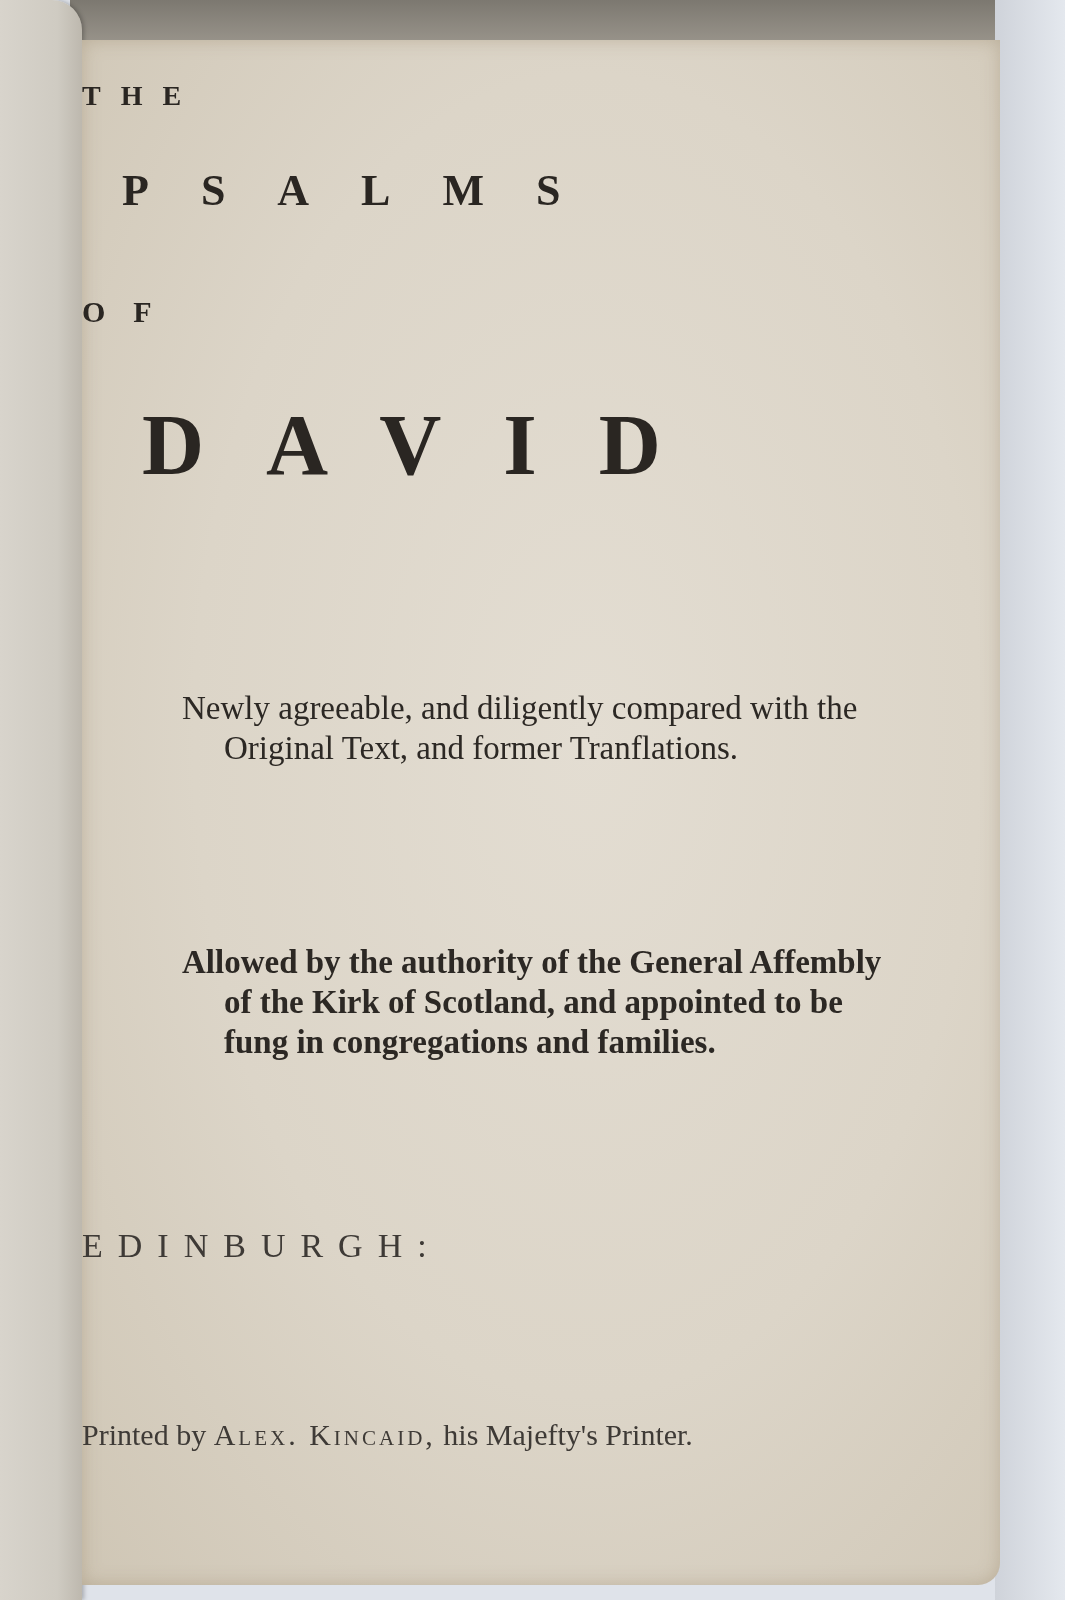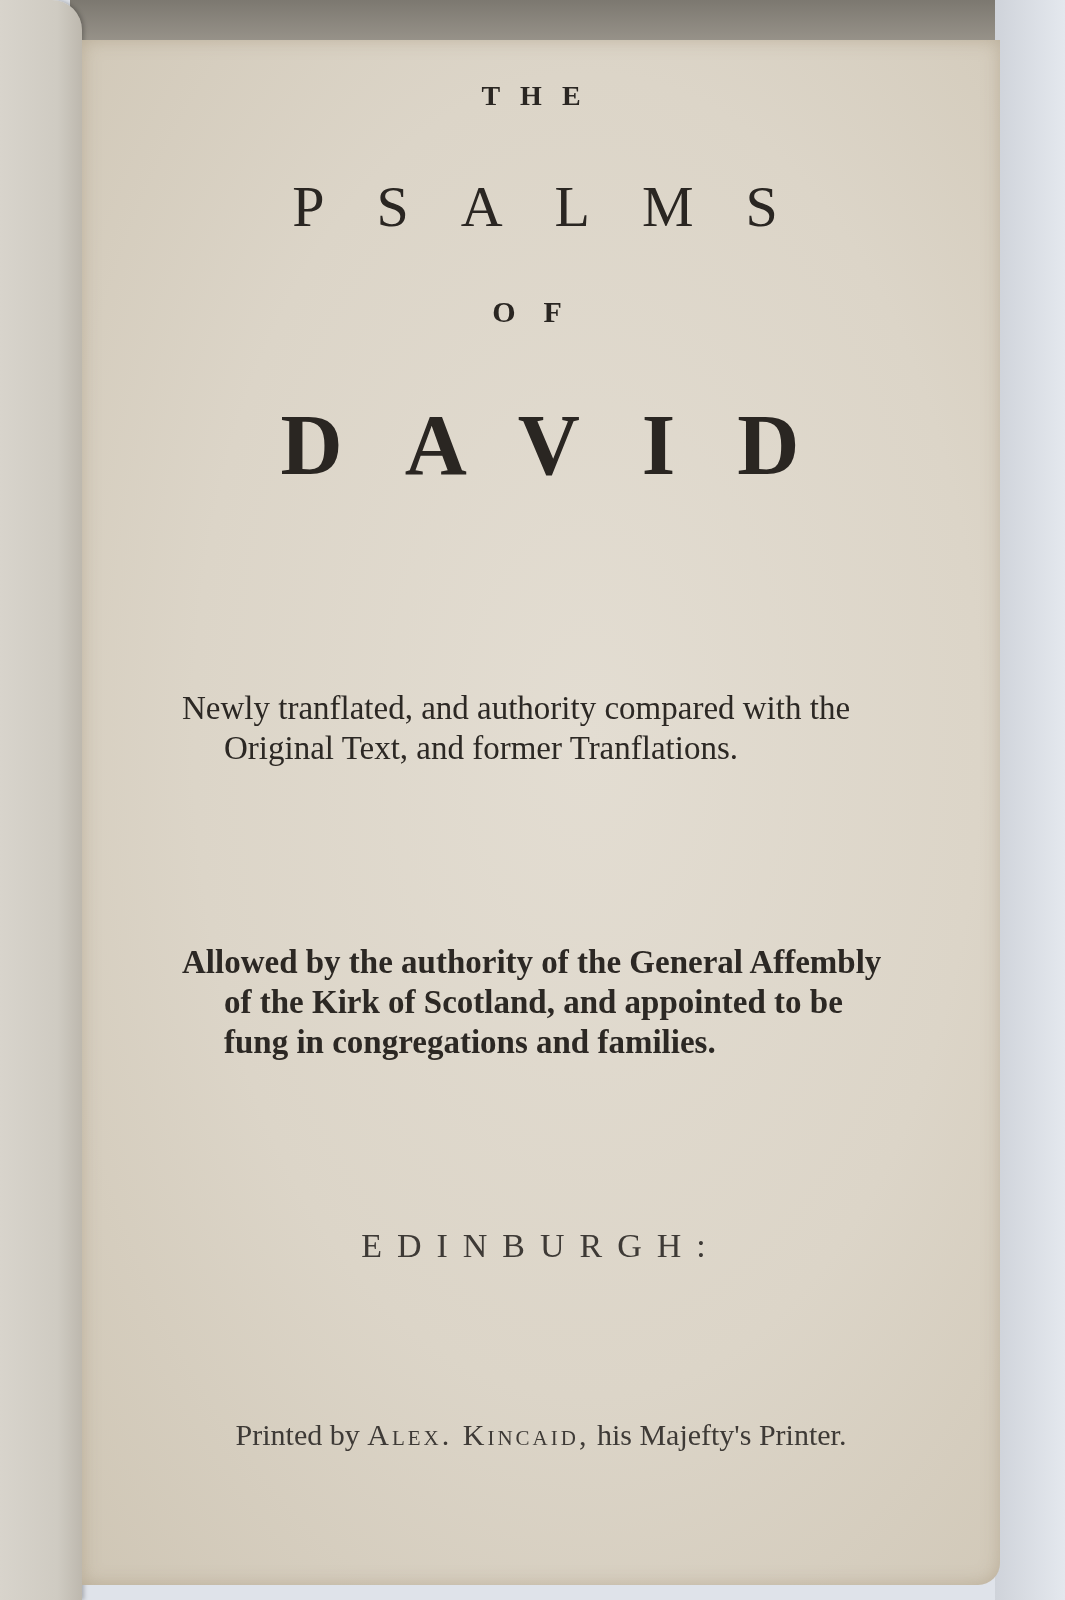--- a/index.html
+++ b/index.html
@@ -1,23 +1,23 @@
 <!DOCTYPE html>
 <html><head>
 <meta charset="utf-8">
 <style>
   html,body{margin:0;padding:0;}
   body{width:1065px;height:1600px;position:relative;overflow:hidden;background:#dfe3ea;font-family:"Liberation Serif","DejaVu Serif",serif;}
   .bg-top{position:absolute;left:70px;top:0;width:995px;height:45px;background:linear-gradient(#7c7870,#9a958c);}
   .bg-right{position:absolute;right:0;top:0;width:70px;height:1600px;background:linear-gradient(90deg,#cfd3da,#e4e8ee);}
   .left-leaf{position:absolute;left:0;top:0;width:82px;height:1600px;background:linear-gradient(90deg,#d8d4cc,#cfcbc2 70%,#bdb8ae);border-top-right-radius:30px;box-shadow:2px 0 4px rgba(0,0,0,.25);}
   .page{position:absolute;left:82px;top:40px;width:918px;height:1545px;background:radial-gradient(ellipse at 55% 45%,#e3ddd2 0%,#dcd5c8 55%,#cfc6b5 100%);border-bottom-right-radius:22px;box-shadow:inset 0 0 18px rgba(140,120,90,.35);}
-  .t{position:absolute;left:0;width:100%;text-align:center;color:#2a2622;}
+  .t{position:absolute;left:0;width:100%;text-align:left;color:#2a2622;}
   .the{top:40px;font-size:28px;letter-spacing:20px;font-weight:bold;}
-  .psalms{top:133px;font-size:58px;letter-spacing:52px;font-weight:normal;padding-left:40px;box-sizing:border-box;}
+  .psalms{top:125px;font-size:44px;letter-spacing:52px;font-weight:bold;padding-left:40px;box-sizing:border-box;}
   .of{top:255px;font-size:30px;letter-spacing:28px;font-weight:bold;}
   .david{top:355px;font-size:86px;letter-spacing:62px;font-weight:bold;padding-left:60px;box-sizing:border-box;}
   .metre{top:505px;font-size:50px;letter-spacing:4px;}
   .metre span{letter-spacing:10px;}
   .para{position:absolute;left:100px;width:710px;font-size:33px;line-height:40px;color:#2c2824;}
   .para p{margin:0;text-indent:-42px;padding-left:42px;}
   .p1{top:648px;}
   .p2{top:828px;}
   .p3{top:902px;font-weight:bold;}
   .city{top:1187px;font-size:34px;letter-spacing:15px;color:#3e3a36;}
@@ -32,21 +32,21 @@
 <div class="bg-right"></div>
 <div class="left-leaf"></div>
 
 <div class="page">
   <div class="t the">THE</div>
   <div class="t psalms">PSALMS</div>
   <div class="t of">OF</div>
   <div class="t david">DAVID</div>
 
   <div class="para p1">
-    <p>Newly tranflated, and authority compared with the Original Text, and former Tranflations.</p>
+    <p>Newly agreeable, and diligently compared with the Original Text, and former Tranflations.</p>
   </div>
   <div class="para p3">
     <p>Allowed by the authority of the General Affembly of the Kirk of Scotland, and appointed to be fung in congregations and families.</p>
   </div>
 
   <div class="t city">EDINBURGH:</div>
   <div class="t printed">
     <span>Printed by</span>
     <span class="sc">Alex. Kincaid,</span>
     <span>his Majefty's Printer.</span>

